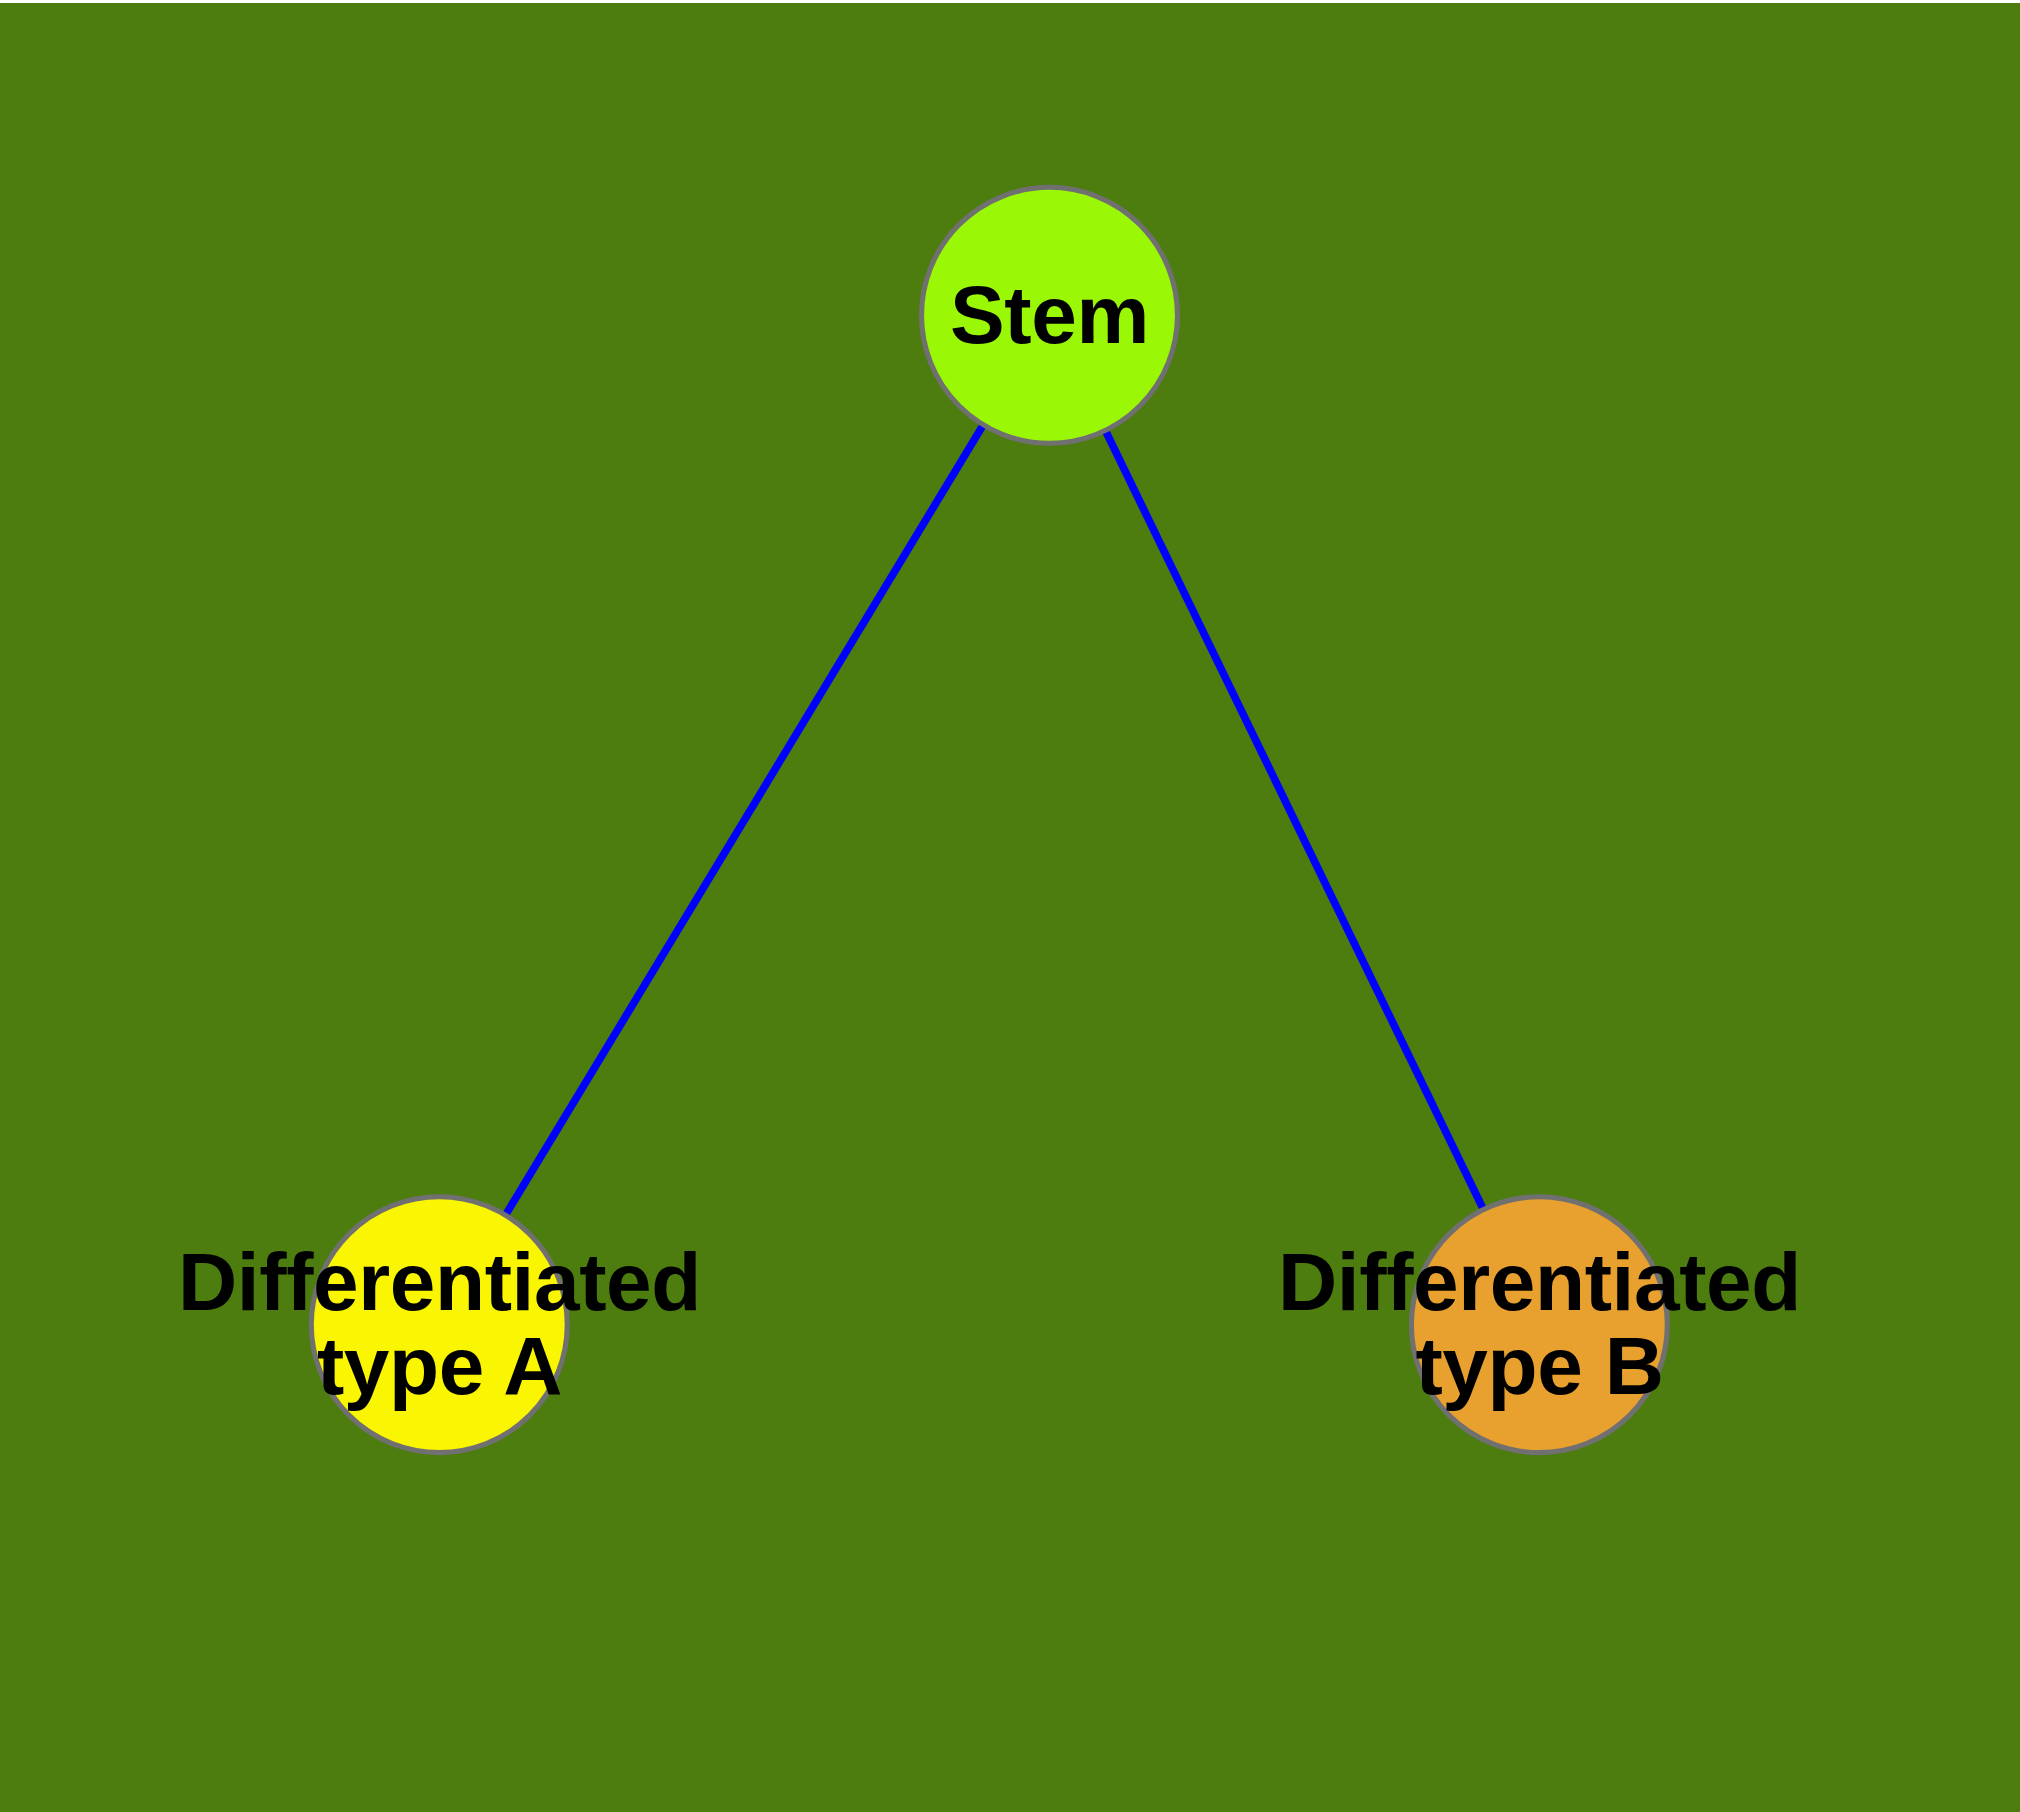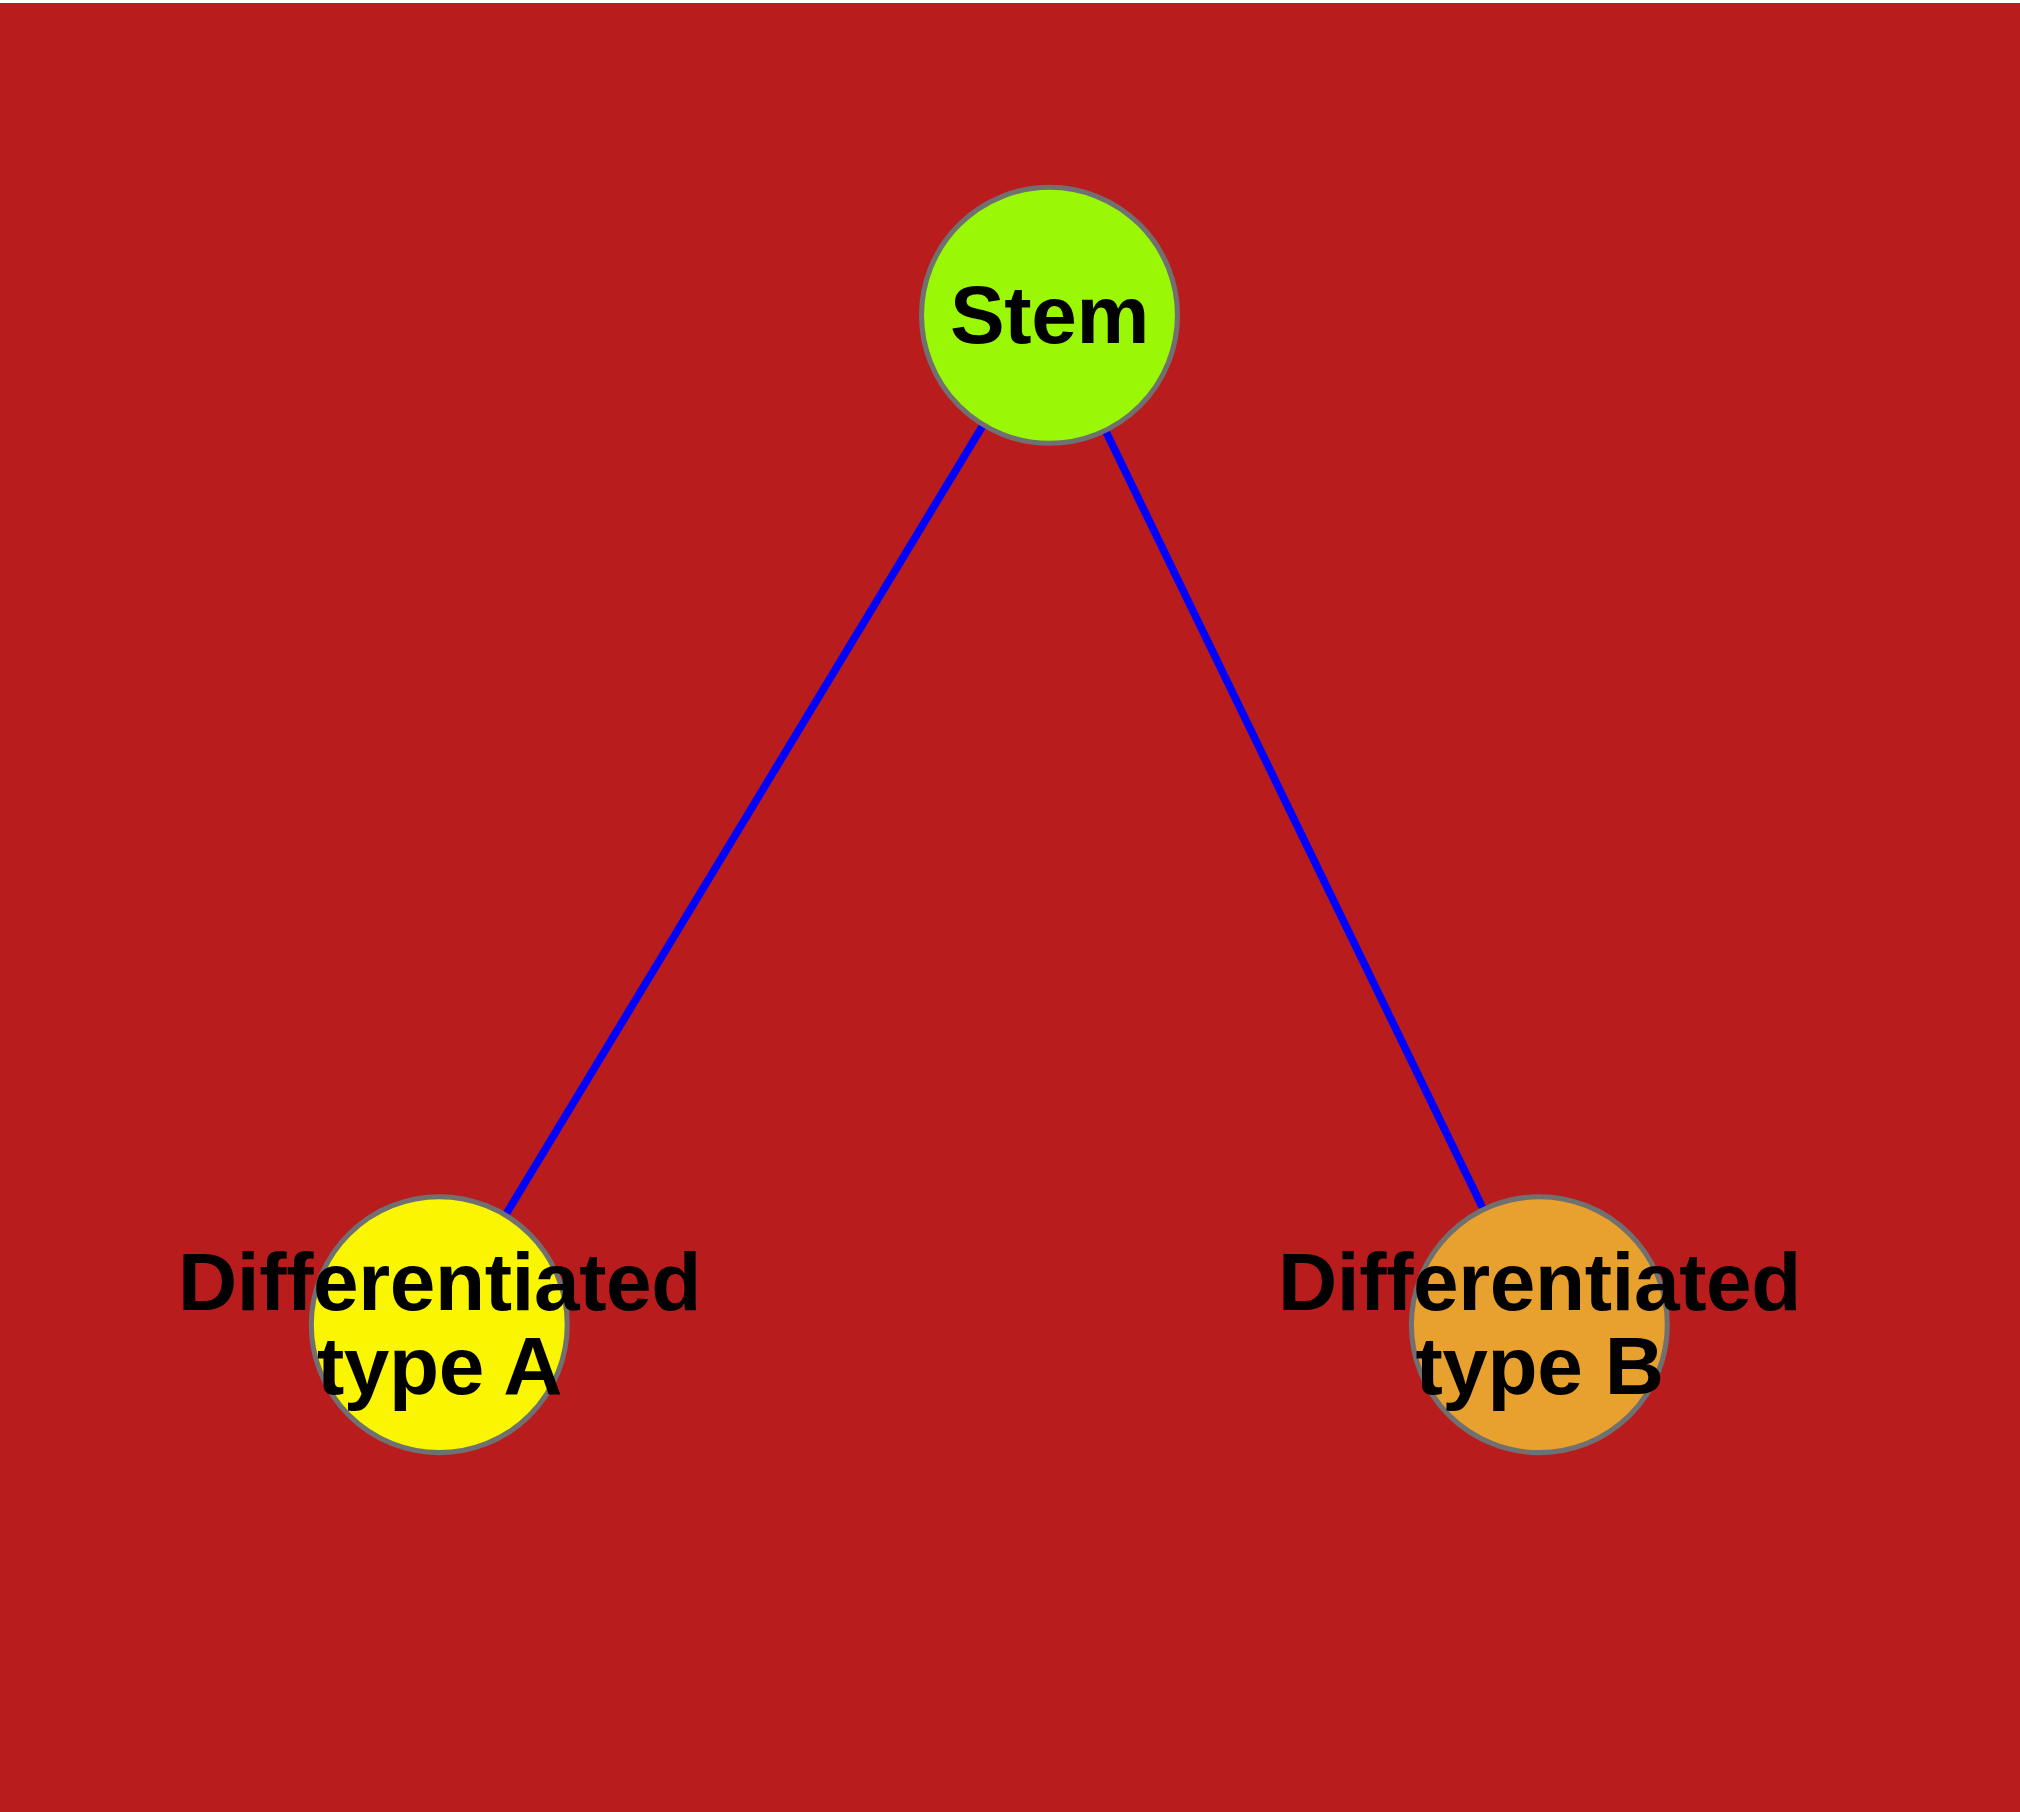--- a/index.html
+++ b/index.html
@@ -5,21 +5,21 @@
 <style>
   html, body {
     margin: 0;
     padding: 0;
     background: #ffffff;
   }
   #canvas {
     position: relative;
     width: 2021px;
     height: 1812px;
-    background: #b91c1c;
+    background: #4d7c0f;
     overflow: hidden;
     font-family: "Liberation Sans", "DejaVu Sans", sans-serif;
   }
   
   #top-strip {
     position: absolute;
     left: 0;
     top: 0;
     width: 2021px;
     height: 3.4px;

